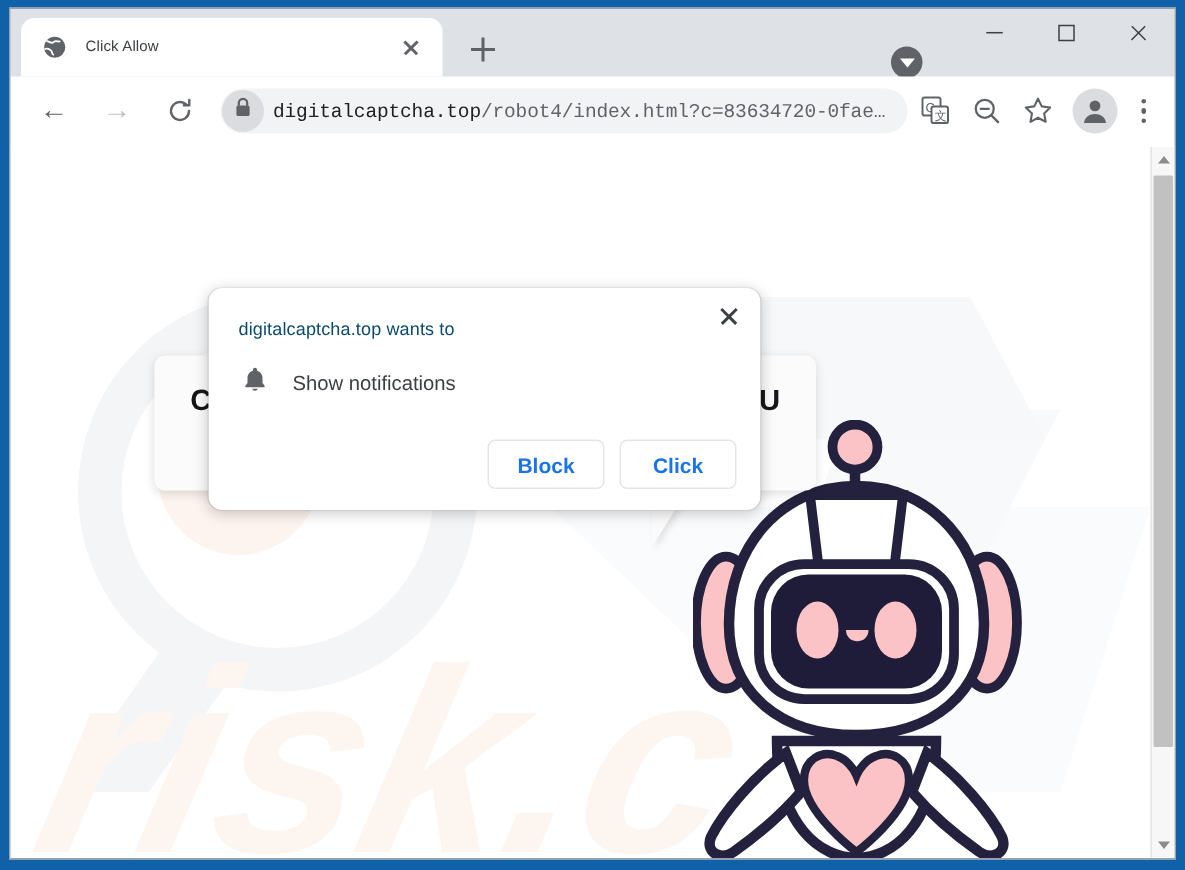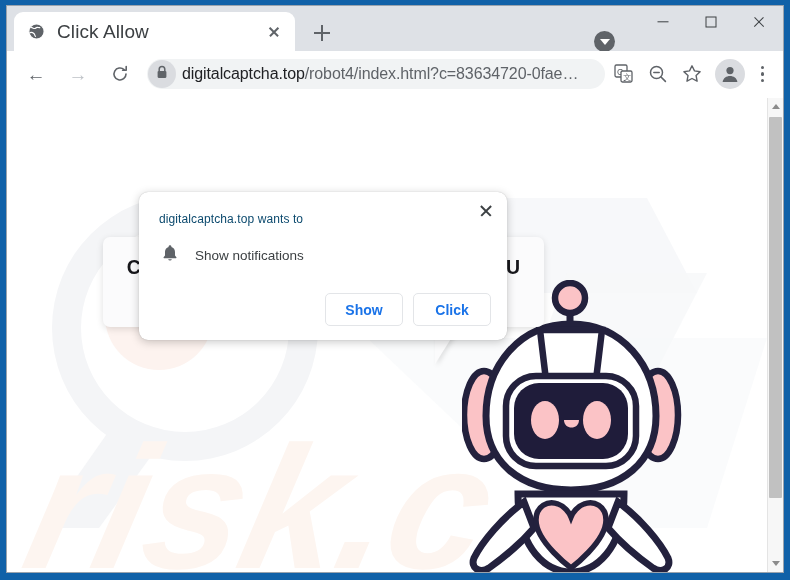--- a/index.html
+++ b/index.html
@@ -48,21 +48,21 @@
     align-items: center;
     padding: 0 10px 0 14px;
   }
   #tab-favicon {
     width: 17px; height: 17px;
     flex: 0 0 17px;
     position: relative;
   }
   #tab-title {
     flex: 1 1 auto;
-    font-size: 19px;
+    font-size: 10px;
     color: #3c4043;
     margin-left: 12px;
     white-space: nowrap;
     overflow: hidden;
     letter-spacing: .1px;
   }
   #tab-close {
     width: 22px; height: 22px;
     flex: 0 0 22px;
     position: relative;
@@ -182,26 +182,27 @@
     border-radius: 50%;
     background: #dadce0;
     position: relative;
   }
   #lock-icon {
     position: absolute;
     left: 50%; top: 50%;
     transform: translate(-50%,-50%);
   }
   #url-text {
-    font-size: 16px;
+    font-size: 13px;
     color: #5f6368;
     white-space: nowrap;
     overflow: hidden;
     margin-left: 6px;
     letter-spacing: -.1px;
+    font-family: Liberation Mono, monospace;
   }
   #url-text b { color: #202124; font-weight: 400; }
 
   .tool-icon {
     width: 30px; height: 30px;
     flex: 0 0 30px;
     position: relative;
     margin-left: 4px;
   }
   #avatar-btn {
@@ -551,21 +552,21 @@
         <div id="permission-row">
           <span id="bell-icon">
             <svg width="16" height="18" viewBox="0 0 16 18">
               <path d="M8 1.2c-.8 0-1.4.6-1.4 1.4v.5C4.4 3.7 3 5.6 3 8v3.4l-1.4 1.8c-.3.4 0 1 .5 1h11.8c.5 0 .8-.6.5-1L13 11.4V8c0-2.4-1.4-4.3-3.6-4.9v-.5c0-.8-.6-1.4-1.4-1.4z" fill="#5f6368"></path>
               <path d="M6.1 15.2a2 2 0 0 0 3.8 0z" fill="#5f6368"></path>
             </svg>
           </span>
           <span id="permission-label">Show notifications</span>
         </div>
         <div id="dialog-actions">
-          <button class="dialog-btn">Show</button>
+          <button class="dialog-btn">Block</button>
           <button class="dialog-btn">Click</button>
         </div>
       </div>
 
     </div>
 
     <div id="scrollbar">
       <div class="sb-arrow" id="sb-up">
           <i></i>
         </div>

